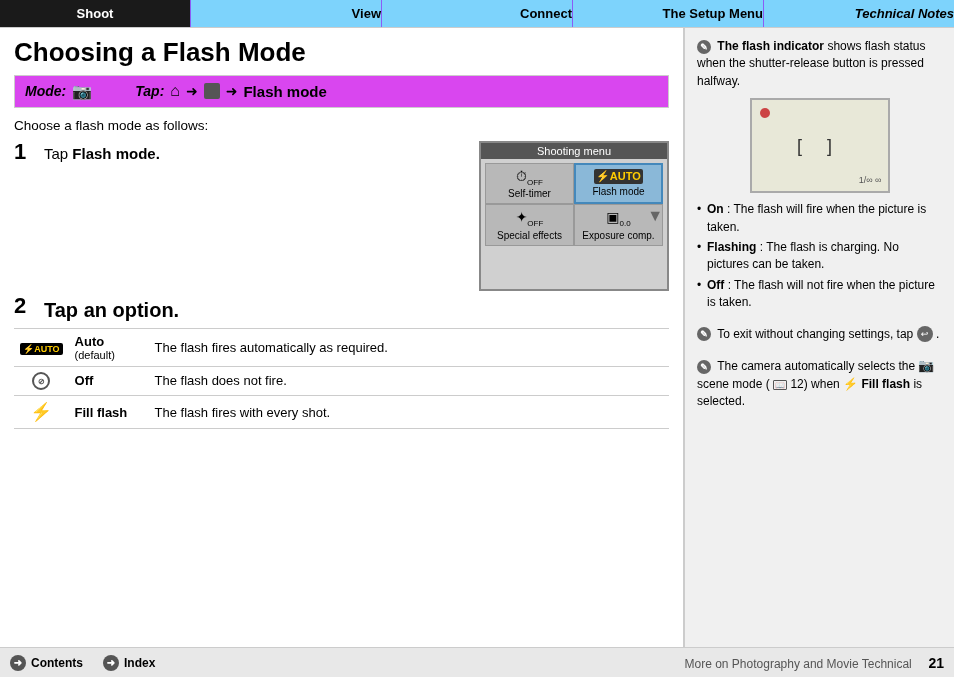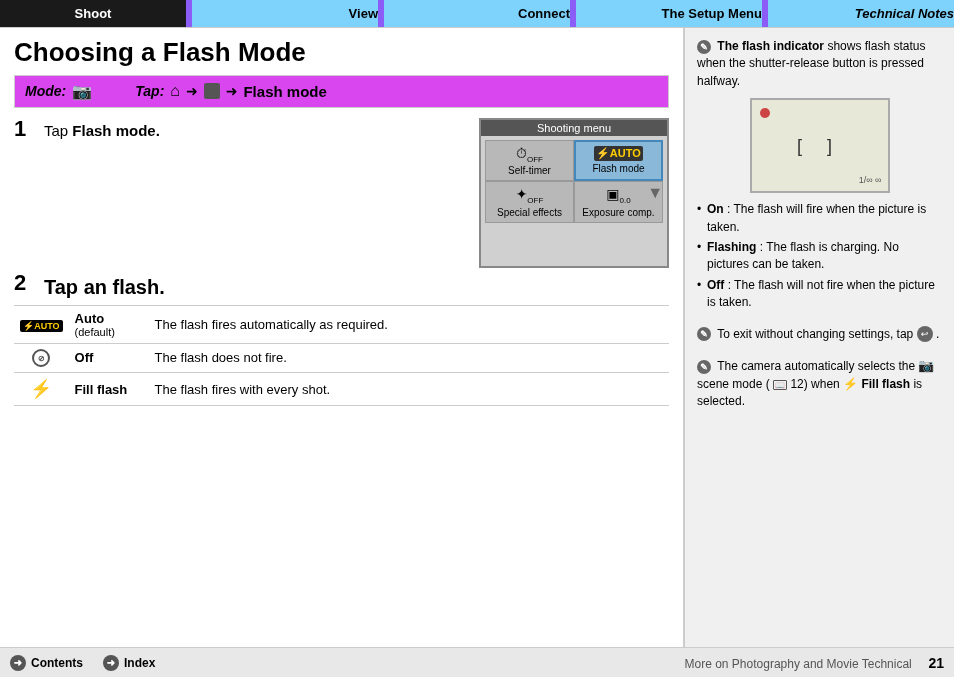--- a/index.html
+++ b/index.html
@@ -19,21 +19,21 @@
       height: 28px;
       border-bottom: 1px solid #ccc;
     }
     .nav-tab {
       flex: 1;
       display: flex;
       align-items: center;
       justify-content: center;
       font-size: 13px;
       font-weight: bold;
-      border-right: 6px solid #8b5cf6;
+      border-right: 1px solid #8b5cf6;
     }
     .nav-tab.active {
       background: #1a1a1a;
       color: #fff;
     }
     .nav-tab.inactive {
       background: #7dd3fc;
       color: #000;
       justify-content: flex-end;
     }
@@ -352,20 +352,21 @@
       <span style="font-size:16px;">📷</span>
       &nbsp;&nbsp;&nbsp;&nbsp;&nbsp;&nbsp;&nbsp;&nbsp;
       <span style="font-style:italic;font-weight:bold;">Tap:</span>
       <span style="font-size:16px;">⌂</span>
       <span class="arrow-right">➜</span>
       <span style="display:inline-block;width:16px;height:16px;background:#555;border-radius:2px;vertical-align:middle;"></span>
       <span class="arrow-right">➜</span>
       <span class="flash-mode-text">Flash mode</span>
     </div>
 
+    <p class="intro-text">Choose a flash mode as follows:</p>
 
     <div class="step1-row">
       <div class="step1-text">
         <div class="step">
           <span class="step-num">1</span>
           <span class="step-desc">
             <span>Tap </span><strong>Flash mode.</strong>
           </span>
         </div>
       </div>
@@ -395,21 +396,21 @@
           </div>
         </div>
 
         <div style="position:absolute;right:4px;top:50%;transform:translateY(-50%);font-size:16px;color:#666;">▼</div>
       </div>
     </div>
 
     <div class="step2-section">
       <div class="step">
         <span class="step-num">2</span>
-        <span class="step-desc" style="font-size:20px;font-weight:bold;">Tap an flash.</span>
+        <span class="step-desc" style="font-size:20px;font-weight:bold;">Tap an option.</span>
       </div>
 
       <table class="options-table">
 
         <tbody>
             <tr>
           <td class="opt-icon">
             <span class="auto-flash-icon">⚡AUTO</span>
           </td>
           <td class="opt-name">

